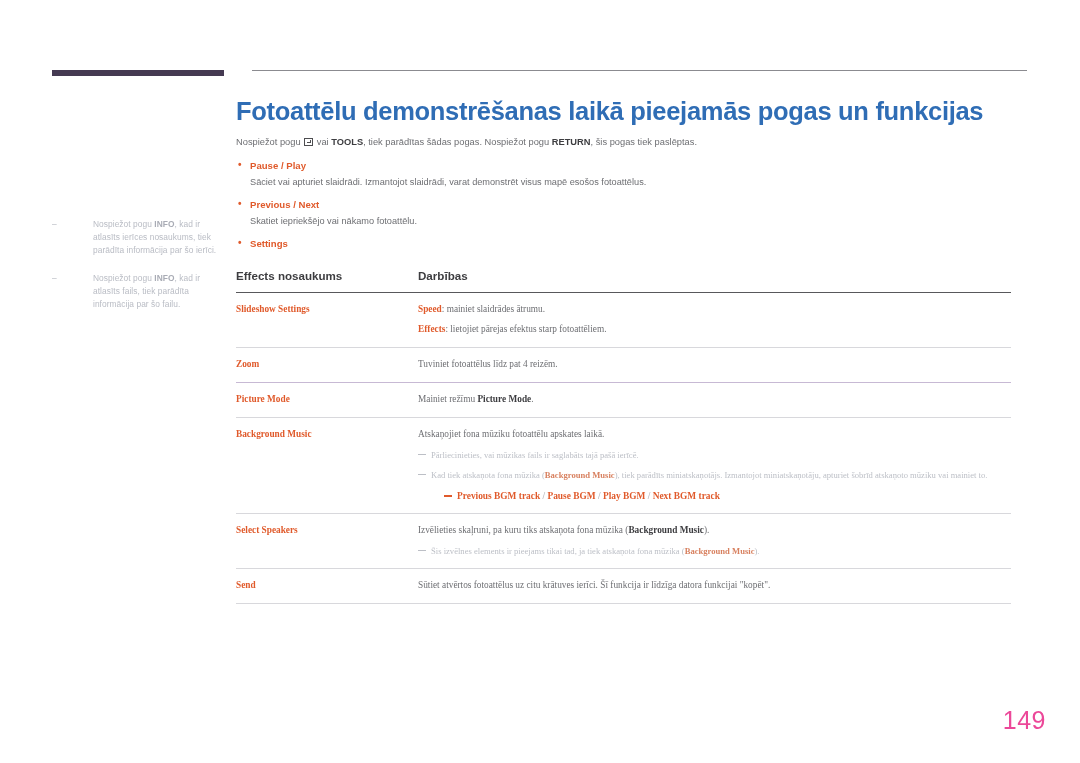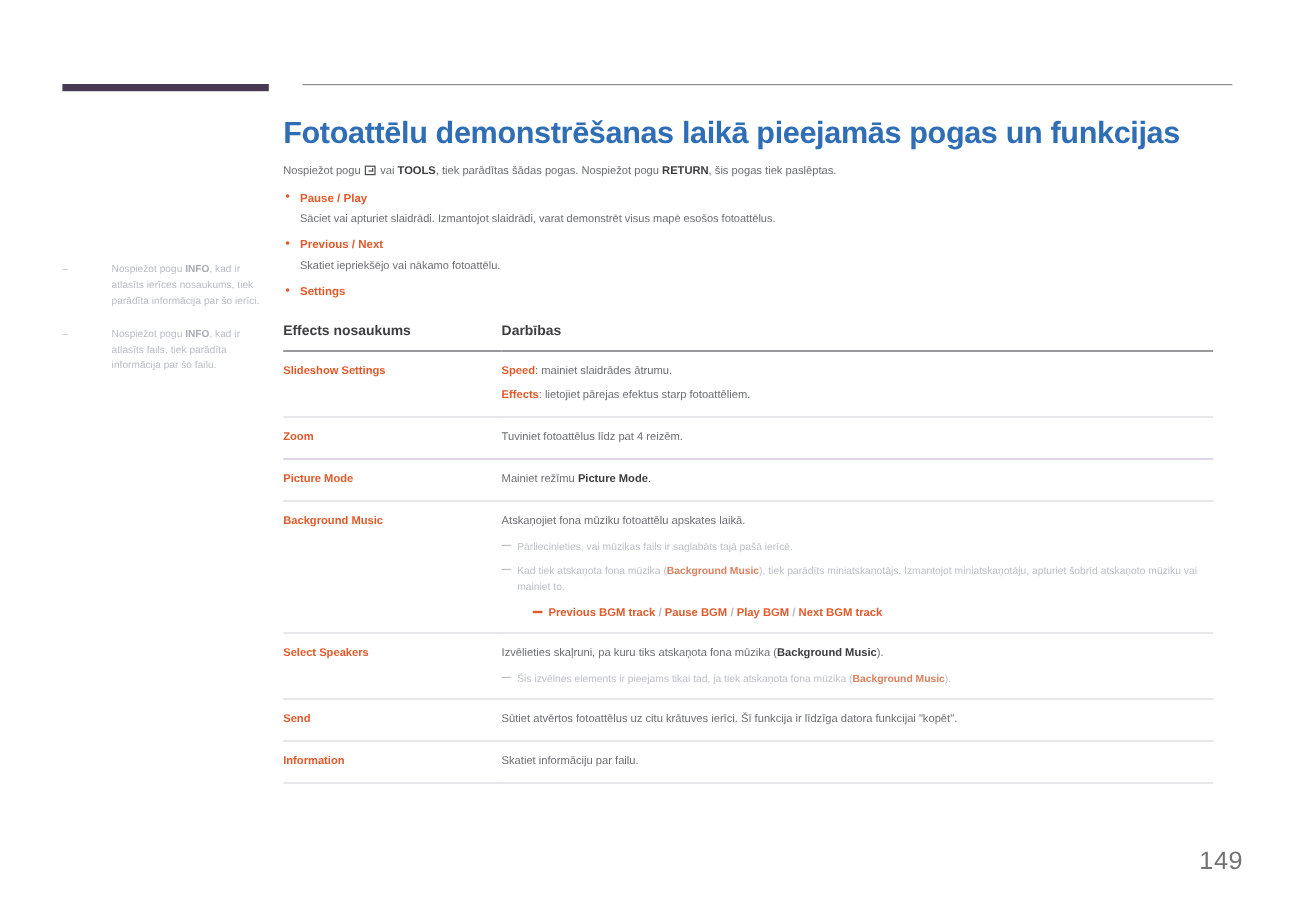--- a/index.html
+++ b/index.html
@@ -159,20 +159,21 @@
   }
   table.opts thead tr { border-bottom: 1.6px solid #58585b; }
   table.opts col.c1 { width: 182px; }
   table.opts col.c2 { width: 593px; }
 
   table.opts tbody tr { border-bottom: 1px solid #d8d8dc; }
   table.opts tbody tr.sep-purple { border-bottom: 1px solid #c7b9d4; }
   table.opts tbody td {
     padding: 9px 0 10px 0;
     vertical-align: top;
+    font-family: Liberation Serif, serif;
   }
   td.name {
     font-size: 9.3px;
     font-weight: bold;
     color: #e05a2b;
     line-height: 14px;
   }
   td.desc {
     font-size: 9.3px;
     line-height: 15px;
@@ -219,24 +220,24 @@
     top: 6px;
     width: 8px;
     height: 1.6px;
     background: #e05a2b;
   }
   .sub2 .slash { color: #b8b9bd; font-weight: bold; }
 
   
   .page-num {
     position: absolute;
-    right: 44px;
+    right: 34px;
     top: 706px;
-    font-size: 21px;
-    color: #737373;
+    font-size: 25px;
+    color: #ec4899;
     letter-spacing: 0.5px;
   }
 </style>
 </head>
 <body>
 
 <div class="top-bar-dark"></div>
 <div class="top-rule"></div>
 
 <div class="sidebar">
@@ -324,25 +325,19 @@
         </td>
       </tr>
 
       <tr>
         <td class="name">Send</td>
         <td class="desc">
           <div class="line">Sūtiet atvērtos fotoattēlus uz citu krātuves ierīci. Šī funkcija ir līdzīga datora funkcijai "kopēt".</div>
         </td>
       </tr>
 
-      <tr>
-        <td class="name">Information</td>
-        <td class="desc">
-          <div class="line">Skatiet informāciju par failu.</div>
-        </td>
-      </tr>
 
     </tbody>
   </table>
 
 </div>
 
 <div class="page-num">149</div>
 
 </body></html>

